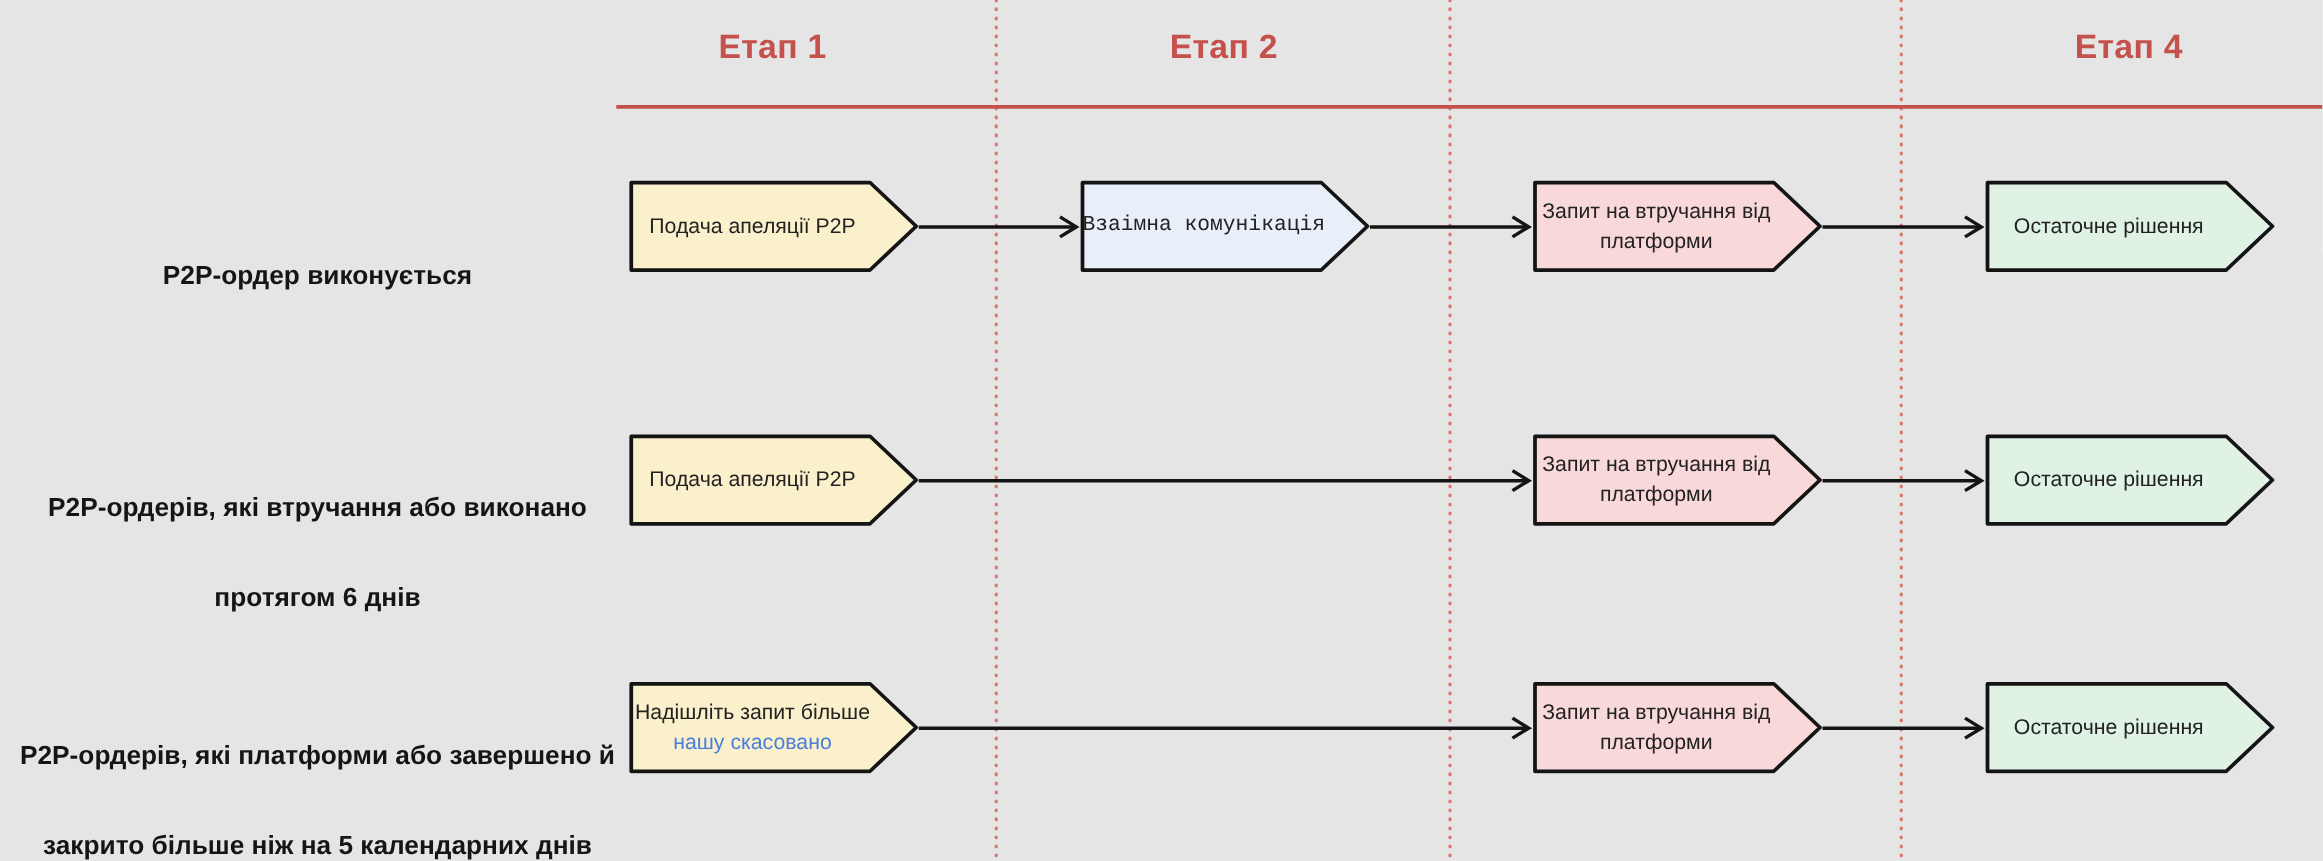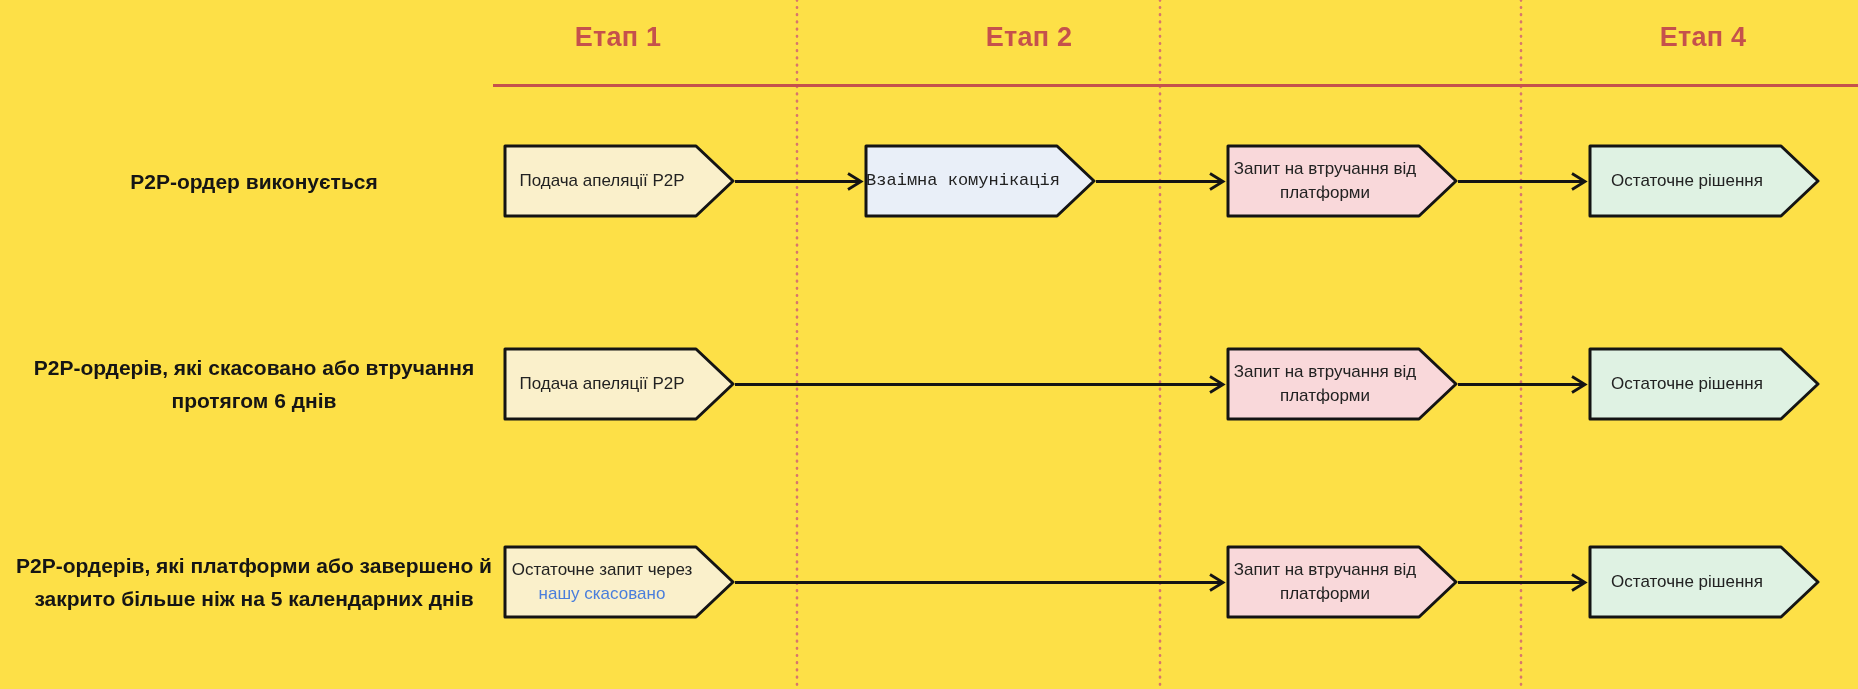--- a/index.html
+++ b/index.html
@@ -17,21 +17,21 @@
   }
   *{margin:0;padding:0;box-sizing:border-box;}
   body{
     background:#ffffff;
     font-family:"Liberation Sans","DejaVu Sans",sans-serif;
   }
   .canvas{
     position:relative;
     width:1858px;
     height:689px;
-    background:#fde047;
+    background:#e5e5e5;
     overflow:hidden;
   }
   
   .stage-header{
     position:absolute;
     top:22px;
     width:232px;
     text-align:center;
     font-size:27px;
     font-weight:bold;
@@ -49,21 +49,21 @@
   .row-label{
     position:absolute;
     left:0;
     width:508px;
     text-align:center;
     font-size:21px;
     font-weight:bold;
     color:var(--label-black);
     line-height:33px;
   }
-  .row-label span{display:block;}
+  .row-label span{display:block;margin-top:39px;}
   
   .box{
     position:absolute;
     width:232px;
     height:74px;
   }
   .box svg.shape{
     position:absolute;
     left:0;top:0;
     width:232px;height:74px;
@@ -134,28 +134,28 @@
       <line x1="735" y1="582.5" x2="1222" y2="582.5"></line>
       <polyline points="1210,574.5 1223,582.5 1210,590.5"></polyline>
     </g>
     <g stroke="var(--outline-black)" stroke-width="2.8" fill="none">
       <line x1="1458" y1="582.5" x2="1584" y2="582.5"></line>
       <polyline points="1572,574.5 1585,582.5 1572,590.5"></polyline>
     </g>
   </svg>
 
   <div class="stage-header" style="left:502px;">Етап 1</div>
-  <div class="stage-header" style="left:913px;text-align:center;">Етап 2</div>
+  <div class="stage-header" style="left:863px;text-align:center;">Етап 2</div>
   <div class="stage-header" style="left:1587px;text-align:center;">Етап 4</div>
 
   <div class="row-label" style="top:165px;">
     <span>P2P-ордер виконується</span>
   </div>
   <div class="row-label" style="top:351px;">
-    <span>P2P-ордерів, які скасовано або втручання</span>
+    <span>P2P-ордерів, які втручання або виконано</span>
     <span>протягом 6 днів</span>
   </div>
   <div class="row-label" style="top:549px;">
     <span>P2P-ордерів, які платформи або завершено й</span>
     <span>закрито більше ніж на 5 календарних днів</span>
   </div>
 
   <div class="box" style="left:503px;top:144px;">
     <svg class="shape" viewBox="0 0 232 74">
         <polygon class="fill-yellow" points="2,2 193,2 230,37 193,72 2,72"></polygon>
@@ -214,21 +214,21 @@
     <div class="box-label">
         <span>Остаточне рішення</span>
       </div>
   </div>
 
   <div class="box" style="left:503px;top:545px;">
     <svg class="shape" viewBox="0 0 232 74">
         <polygon class="fill-yellow" points="2,2 193,2 230,37 193,72 2,72"></polygon>
       </svg>
     <div class="box-label">
-      <span>Остаточне запит через</span>
+      <span>Надішліть запит більше</span>
       <span class="link">нашу скасовано</span>
     </div>
   </div>
   <div class="box" style="left:1226px;top:545px;">
     <svg class="shape" viewBox="0 0 232 74">
         <polygon class="fill-pink" points="2,2 193,2 230,37 193,72 2,72"></polygon>
       </svg>
     <div class="box-label">
       <span>Запит на втручання від</span>
         <span>платформи</span>

